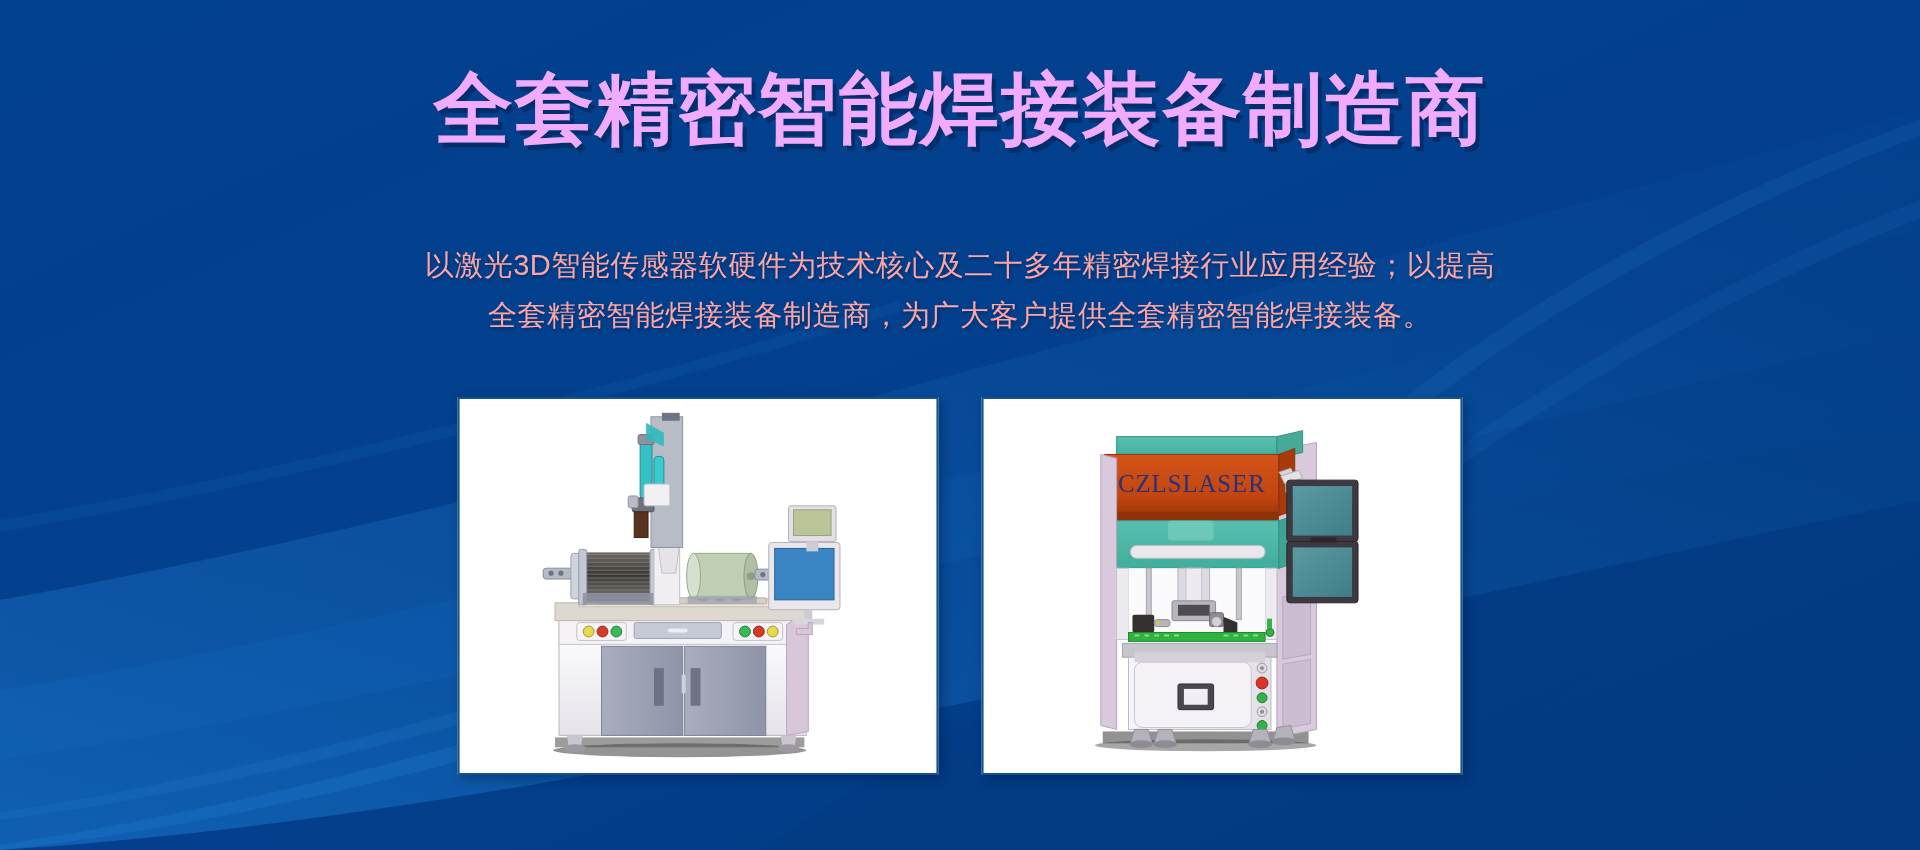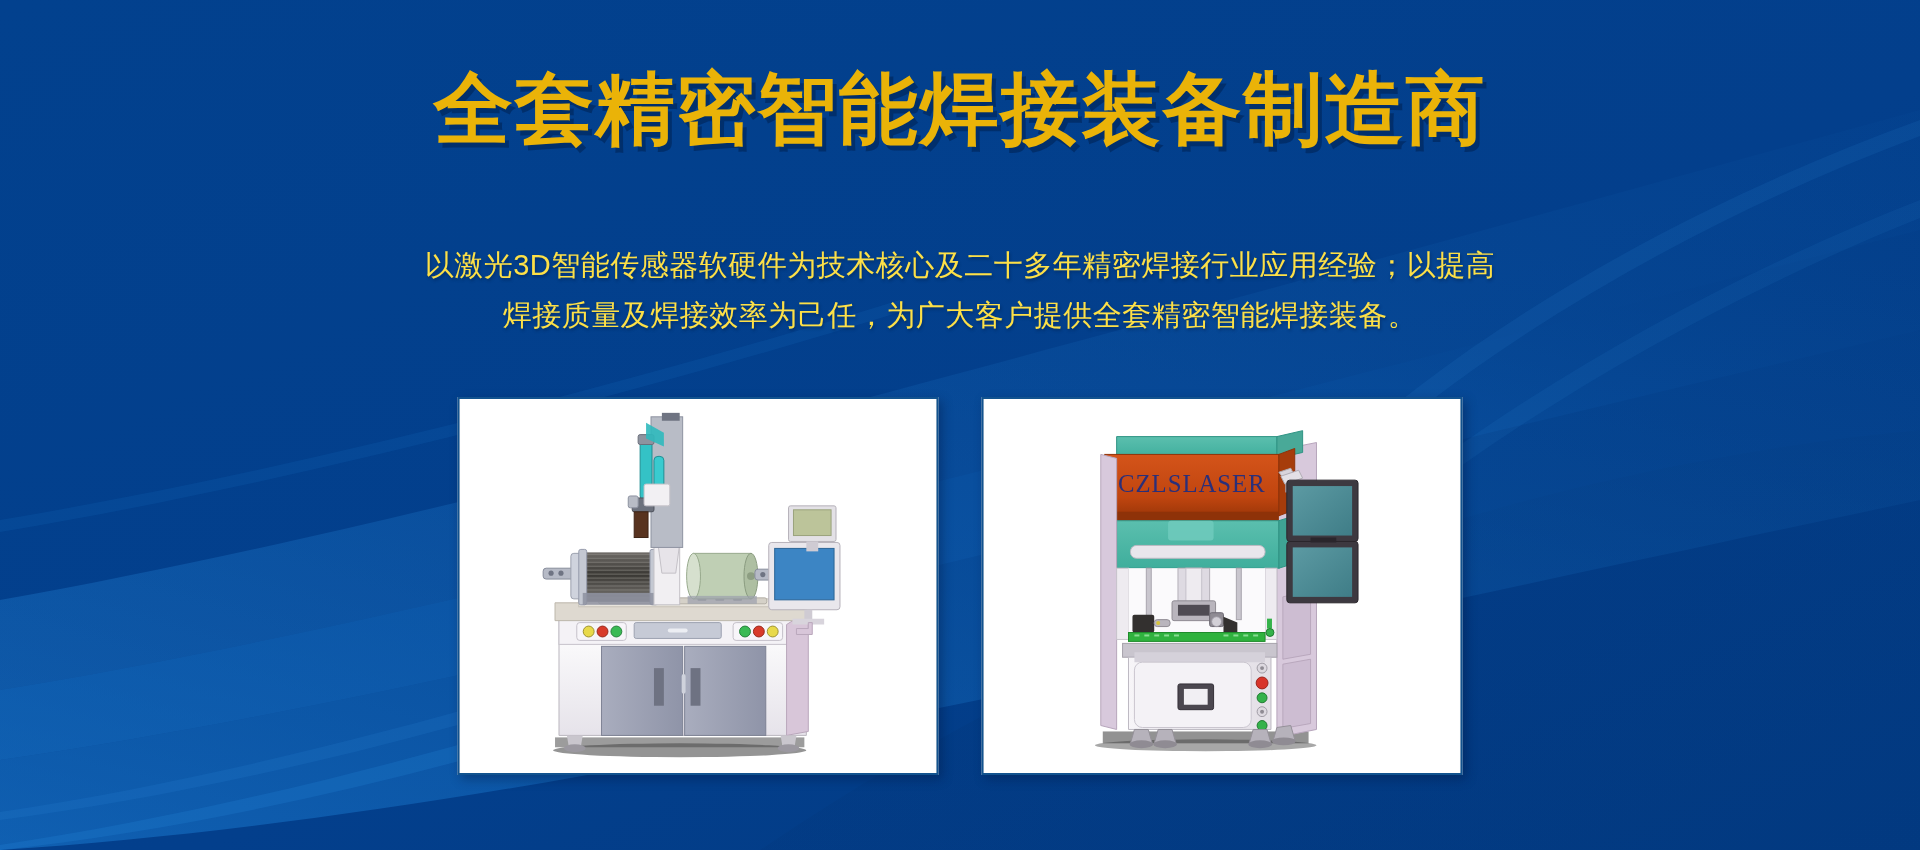--- a/index.html
+++ b/index.html
@@ -32,42 +32,42 @@
     position: absolute;
     top: 62px;
     left: 0;
     width: 100%;
     text-align: center;
     z-index: 5;
   }
   .headline {
     display: inline-block;
     margin: 0;
-    color: #eab308;
+    color: #f0abfc;
     font-size: 79px;
     line-height: 1.18;
     font-weight: 700;
     letter-spacing: 2px;
     text-shadow: 4px 5px 0 rgba(0, 32, 82, 0.55);
     white-space: nowrap;
   }
 
   
   .subtitle-wrap {
     position: absolute;
     top: 240px;
     left: 50%;
     transform: translateX(-50%);
     width: 1140px;
     text-align: center;
     z-index: 5;
   }
   .subtitle-line {
     display: block;
-    color: #fde047;
+    color: #fca5a5;
     font-size: 29px;
     line-height: 50px;
     font-weight: 400;
     letter-spacing: 0.5px;
     text-shadow: 1px 2px 3px rgba(0, 26, 66, 0.45);
   }
 
   
   .products {
     position: absolute;
@@ -145,21 +145,21 @@
       <path d="M 1920 200 C 1690 290 1450 430 1280 590 L 1292 602 C 1462 444 1700 306 1920 218 Z" fill="#3aa0ef" opacity="0.08"></path>
     </svg>
   </div>
 
   <div class="headline-wrap">
     <h1 class="headline">全套精密智能焊接装备制造商</h1>
   </div>
 
   <div class="subtitle-wrap">
     <span class="subtitle-line">以激光3D智能传感器软硬件为技术核心及二十多年精密焊接行业应用经验；以提高</span>
-    <span class="subtitle-line">焊接质量及焊接效率为己任，为广大客户提供全套精密智能焊接装备。</span>
+    <span class="subtitle-line">全套精密智能焊接装备制造商，为广大客户提供全套精密智能焊接装备。</span>
   </div>
 
   <div class="products">
 
     <div class="product-card">
       <svg viewBox="0 0 481 378" aria-hidden="true">
         <defs>
           <linearGradient id="mtlA" x1="0" y1="0" x2="0" y2="1">
             <stop offset="0%" stop-color="#ffffff"></stop>
             <stop offset="100%" stop-color="#e6e3ea"></stop>

